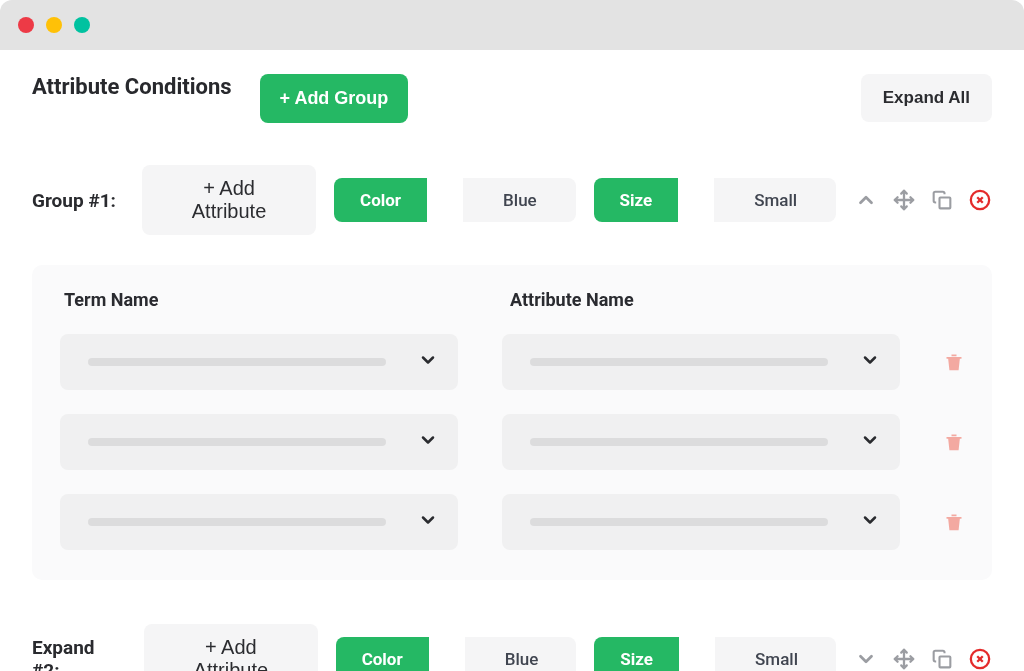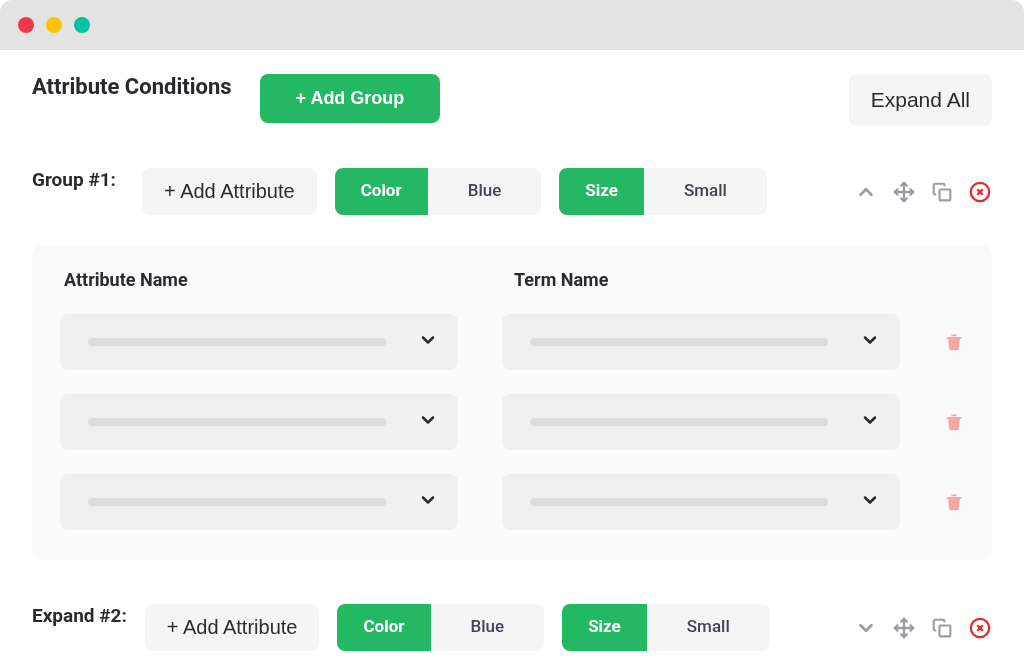--- a/index.html
+++ b/index.html
@@ -35,39 +35,40 @@
   .title {
     font-size: 22px;
     font-weight: 700;
     color: #28292d;
   }
   .btn-primary {
     background: #25b864;
     color: #fff;
     border: none;
     border-radius: 8px;
-    padding: 14px 36px;
+    padding: 14px 20px;
     font-size: 18px;
     font-weight: 600;
     cursor: pointer;
   }
   .btn-secondary {
     background: #f5f5f6;
     color: #2b2c30;
     border: none;
     border-radius: 8px;
     padding: 14px 22px;
-    font-size: 21px;
-    font-weight: 400;
+    font-size: 17px;
+    font-weight: 700;
     cursor: pointer;
   }
   .spacer { flex: 1; }
 
   .group-row {
     display: flex;
+    align-items: center;
     gap: 18px;
     margin-bottom: 30px;
   }
   .group-label {
     font-size: 19px;
     font-weight: 700;
     color: #2a2b2f;
     min-width: 92px;
   }
   .btn-add-attr {
@@ -77,20 +78,21 @@
     border-radius: 8px;
     padding: 12px 22px;
     font-size: 20px;
     font-weight: 400;
     cursor: pointer;
   }
   .chip-pair {
     display: flex;
     border-radius: 8px;
     overflow: hidden;
+    gap: 36px;
   }
   .chip-left {
     background: #25b864;
     color: #fff;
     padding: 12px 26px;
     font-size: 17px;
     font-weight: 700;
   }
   .chip-right {
     background: #f5f5f6;
@@ -228,22 +230,22 @@
             <circle cx="12" cy="12" r="10"></circle>
             <line x1="15" y1="9" x2="9" y2="15"></line>
             <line x1="9" y1="9" x2="15" y2="15"></line>
           </svg>
       </div>
     </div>
   </div>
 
   <div class="panel">
     <div class="panel-headers">
+      <div class="panel-header col2">Term Name</div>
       <div class="panel-header col1">Attribute Name</div>
-      <div class="panel-header col2">Term Name</div>
     </div>
 
     <div class="panel-row">
       <div class="select-box col1">
         <div class="skeleton"></div>
         <span class="chevron">
           <svg width="20" height="20" viewBox="0 0 24 24" fill="none" stroke="currentColor" stroke-width="3" stroke-linecap="round" stroke-linejoin="round">
               <polyline points="6 9 12 15 18 9"></polyline>
             </svg>
         </span>

